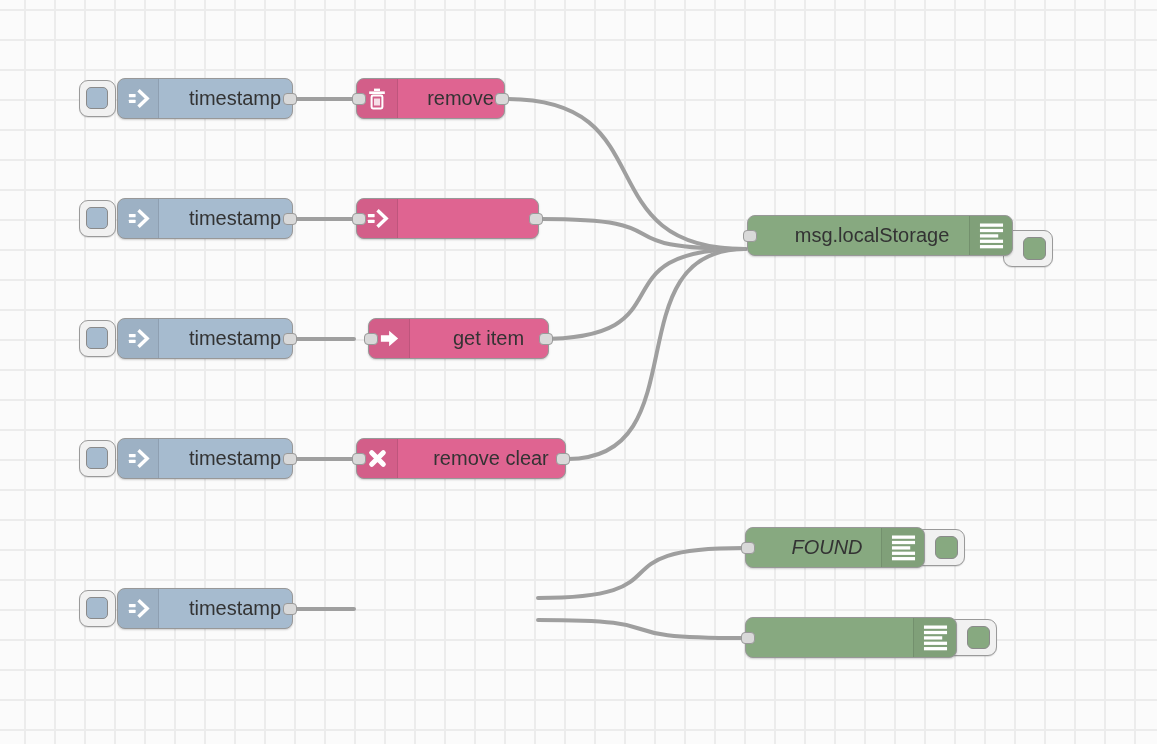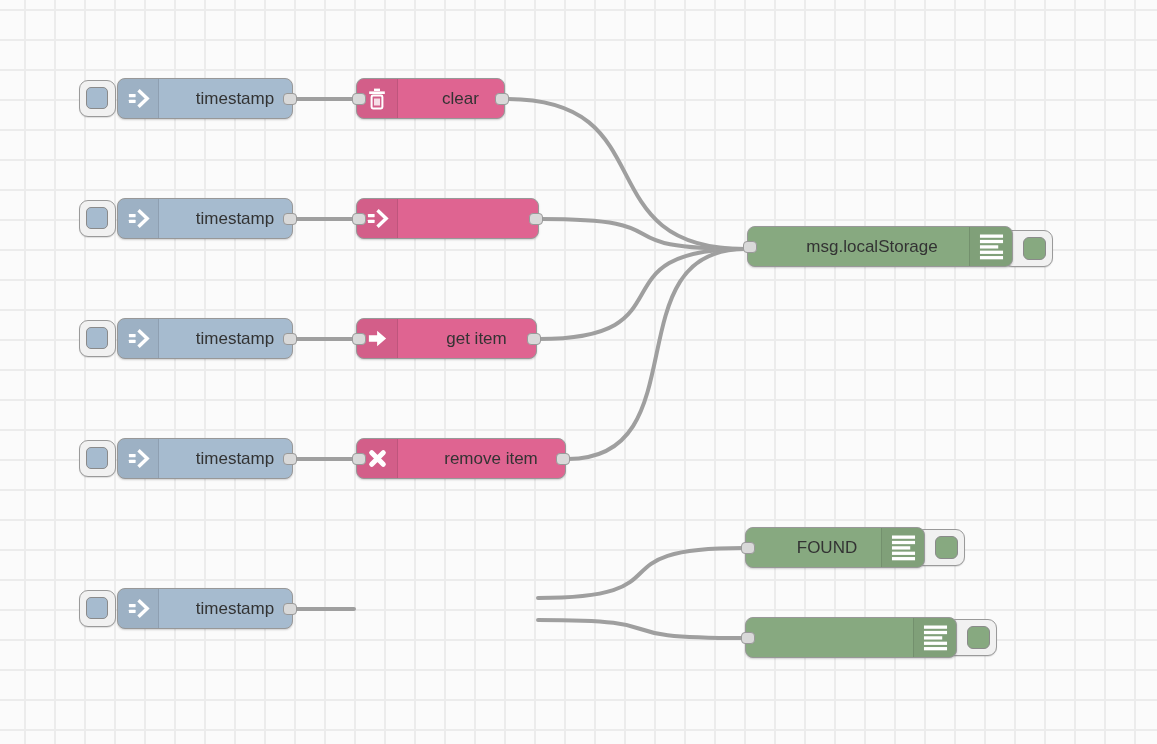--- a/index.html
+++ b/index.html
@@ -21,24 +21,24 @@
     border:1.5px solid #989898;border-radius:8px;
     box-shadow:0 1px 2px rgba(0,0,0,0.18);
   }
   .node.inject{background:#a6bbcf;}
   .node.storage{background:#df6491;}
   .node.debug{background:#87a980;}
 
   .label{
     position:absolute;top:0;height:100%;left:42px;right:6px;
     display:flex;align-items:center;justify-content:center;
-    font-size:17px;color:#333;white-space:nowrap;margin-left:24px;
+    font-size:20px;color:#333;white-space:nowrap;margin-left:24px;
   }
   .node.debug .label{left:4px;right:44px;}
-  .label.italic{}
+  .label.italic{font-style:italic;}
 
   .icon-region{
     position:absolute;top:0;bottom:0;width:40px;
     display:flex;align-items:center;justify-content:center;
     background:rgba(0,0,0,0.05);
   }
   .icon-region.left{left:0;border-right:1.5px solid rgba(0,0,0,0.10);border-radius:6.5px 0 0 6.5px;}
   .icon-region.right{right:0;width:42px;border-left:1.5px solid rgba(0,0,0,0.10);border-radius:0 6.5px 6.5px 0;}
 
   .port{
@@ -131,21 +131,21 @@
       </div>
     <div class="label">timestamp</div>
     <div class="port out"></div>
   </div>
   <div class="node storage" style="left:356px;top:78px;width:149px">
     <div class="icon-region left">
         <svg width="24" height="24">
           <use href="#ic-trash"></use>
         </svg>
       </div>
-    <div class="label">clear</div>
+    <div class="label">remove</div>
     <div class="port in"></div>
     <div class="port out"></div>
   </div>
 
   <div class="inject-btn" style="left:79px;top:200px">
     <div class="sq"></div>
   </div>
   <div class="node inject" style="left:117px;top:198px;width:176px">
     <div class="icon-region left">
         <svg width="23" height="23">
@@ -170,21 +170,21 @@
   </div>
   <div class="node inject" style="left:117px;top:318px;width:176px">
     <div class="icon-region left">
         <svg width="23" height="23">
           <use href="#ic-inject-arrow"></use>
         </svg>
       </div>
     <div class="label">timestamp</div>
     <div class="port out"></div>
   </div>
-  <div class="node storage" style="left:356px;top:318px;width:181px">
+  <div class="node storage" style="left:368px;top:318px;width:181px">
     <div class="icon-region left">
         <svg width="23" height="23">
           <use href="#ic-solid-arrow"></use>
         </svg>
       </div>
     <div class="label">get item</div>
     <div class="port in"></div>
     <div class="port out"></div>
   </div>
 
@@ -199,42 +199,42 @@
       </div>
     <div class="label">timestamp</div>
     <div class="port out"></div>
   </div>
   <div class="node storage" style="left:356px;top:438px;width:210px">
     <div class="icon-region left">
         <svg width="23" height="23">
           <use href="#ic-cross"></use>
         </svg>
       </div>
-    <div class="label">remove item</div>
+    <div class="label">remove clear</div>
     <div class="port in"></div>
     <div class="port out"></div>
   </div>
 
   <div class="inject-btn" style="left:79px;top:590px">
     <div class="sq"></div>
   </div>
   <div class="node inject" style="left:117px;top:588px;width:176px">
     <div class="icon-region left">
         <svg width="23" height="23">
           <use href="#ic-inject-arrow"></use>
         </svg>
       </div>
     <div class="label">timestamp</div>
     <div class="port out"></div>
   </div>
 
   <div class="debug-btn" style="left:1003px;top:230px">
     <div class="sq"></div>
   </div>
-  <div class="node debug" style="left:747px;top:226px;width:266px">
+  <div class="node debug" style="left:747px;top:215px;width:266px">
     <div class="icon-region right">
         <svg width="25" height="26">
           <use href="#ic-debug"></use>
         </svg>
       </div>
     <div class="label">msg.localStorage</div>
     <div class="port in"></div>
   </div>
 
   <div class="debug-btn" style="left:915px;top:529px">

